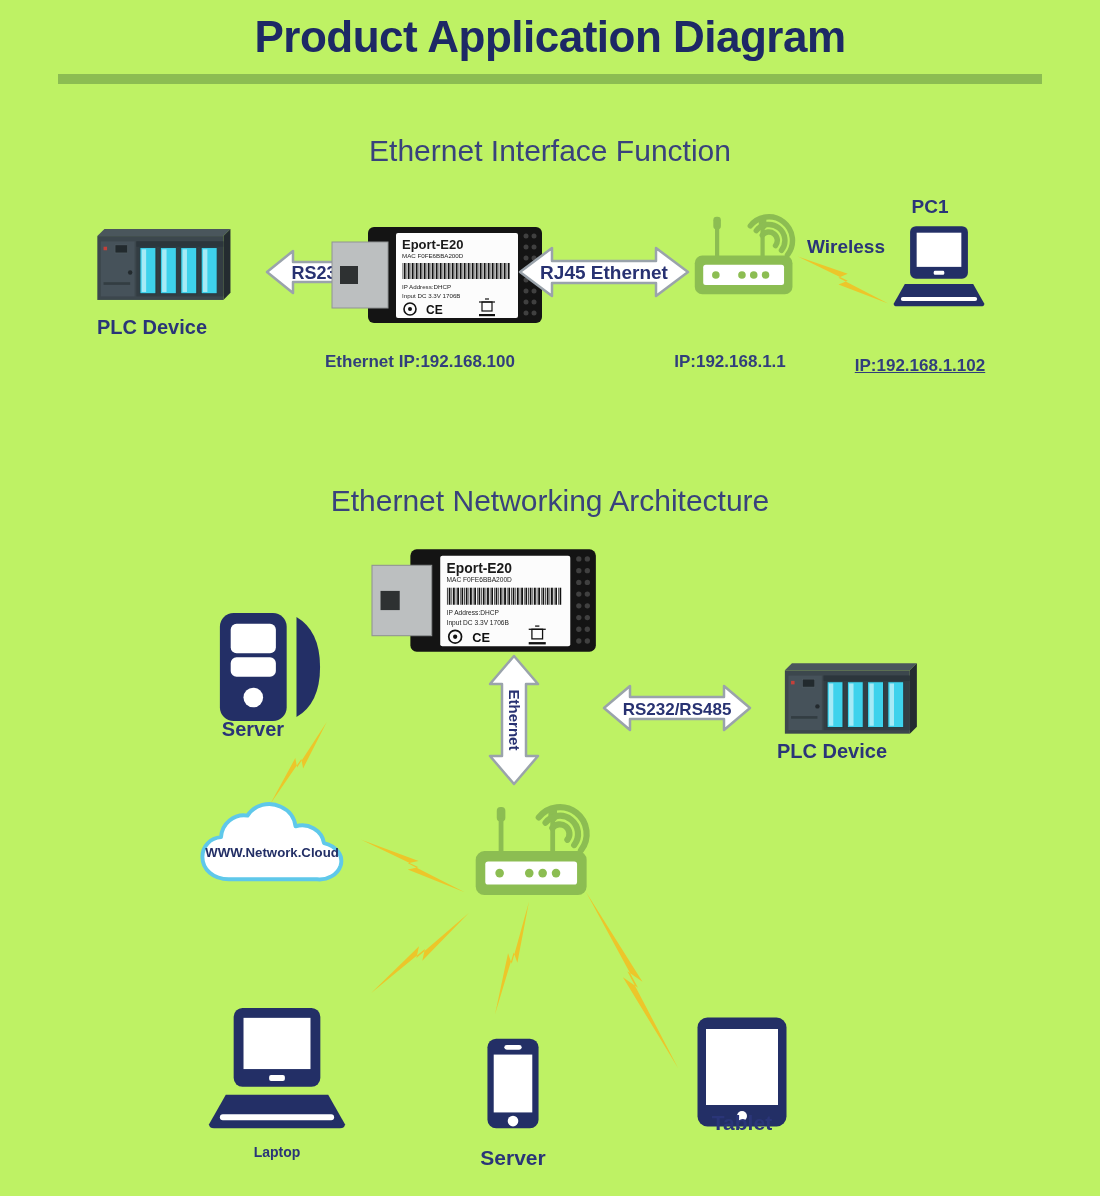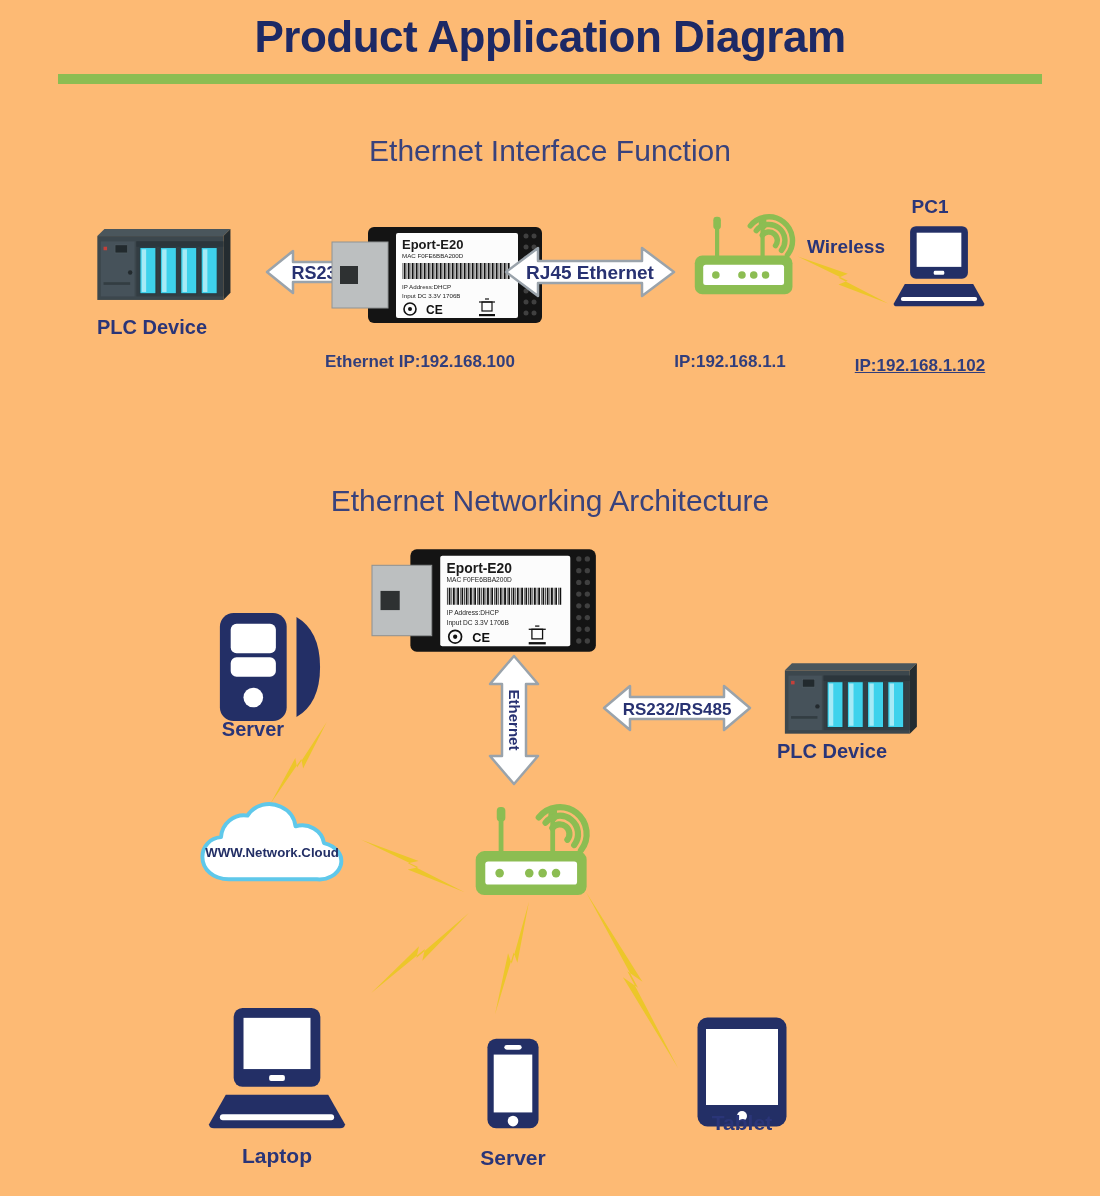--- a/index.html
+++ b/index.html
@@ -1,16 +1,16 @@
 <!DOCTYPE html>
 <html><head>
 <meta charset="utf-8">
 <style>
   html,body{margin:0;padding:0;background:#dcdcdc;}
-  .canvas{position:relative;width:1100px;height:1196px;margin:0 auto;background:#fdba74;
+  .canvas{position:relative;width:1100px;height:1196px;margin:0 auto;background:#bef264;
           font-family:"Liberation Sans",sans-serif;overflow:hidden;}
   .abs{position:absolute;}
   .title{left:0;top:12px;width:100%;text-align:center;font-size:44px;font-weight:800;
          color:#1d2965;letter-spacing:-0.5px;}
   .divider{left:58px;top:74px;width:984px;height:10px;background:#8cbd52;}
   .heading{left:0;width:100%;text-align:center;font-size:30px;font-weight:500;color:#39427c;}
   .lbl{font-size:20px;font-weight:700;color:#2a3578;text-align:center;white-space:nowrap;}
   .cap{font-size:17px;font-weight:600;color:#313e7c;text-align:center;white-space:nowrap;}
   .arrow-poly{fill:#ffffff;stroke:#9aa3ab;stroke-width:2.5;stroke-linejoin:round;}
   .arrow-txt{fill:#283272;font-weight:700;font-family:"Liberation Sans",sans-serif;}
@@ -101,21 +101,21 @@
       <text x="94" y="92" font-size="12" font-weight="600" fill="#111111">CE</text>
       <g stroke="#111111" stroke-width="1.2" fill="none">
         <rect x="150" y="80" width="10" height="9"></rect>
         <line x1="147" y1="80" x2="163" y2="80"></line>
         <line x1="153" y1="77" x2="157" y2="77"></line>
       </g>
       <rect x="147" y="92" width="16" height="2.2" fill="#111111"></rect>
     </svg>
   </div>
 
-  <div class="abs" style="left:504px;top:242px;">
+  <div class="abs" style="left:518px;top:242px;">
     <svg width="172" height="60" viewBox="0 0 172 60">
       <polygon class="arrow-poly" points="2,30 34,6 34,19 138,19 138,6 170,30 138,54 138,41 34,41 34,54"></polygon>
       <text class="arrow-txt" x="86" y="37" font-size="19" text-anchor="middle">RJ45 Ethernet</text>
     </svg>
   </div>
 
   <div class="abs" style="left:688px;top:200px;">
     <svg width="118" height="96" viewBox="0 0 140 114">
       <g fill="#8cbd52">
         <rect x="30" y="20" width="9" height="15" rx="4"></rect>
@@ -318,21 +318,21 @@
 
   <div class="abs" style="left:208px;top:1008px;">
     <svg width="138" height="130" viewBox="0 0 140 132">
       <rect x="26" y="0" width="88" height="80" rx="9" fill="#232f66"></rect>
       <rect x="36" y="10" width="68" height="52" fill="#ffffff"></rect>
       <rect x="62" y="68" width="16" height="6" rx="2" fill="#ffffff"></rect>
       <path d="M18,88 L122,88 L139,118 Q139,122 134,122 L6,122 Q1,122 1,118 Z" fill="#232f66"></path>
       <rect x="12" y="108" width="116" height="6" rx="3" fill="#ffffff"></rect>
     </svg>
   </div>
-  <div class="abs lbl" style="left:217px;top:1144px;width:120px;font-size:21px;">Laptop</div>
+  <div class="abs lbl" style="left:217px;top:1144px;width:120px;font-size:14px;">Laptop</div>
 
   <div class="abs" style="left:486px;top:1037px;">
     <svg width="54" height="93" viewBox="0 0 56 96">
       <rect x="1.5" y="1.5" width="53" height="93" rx="9" fill="#232f66"></rect>
       <rect x="8" y="18" width="40" height="60" fill="#ffffff"></rect>
       <rect x="19" y="8" width="18" height="5" rx="2.5" fill="#ffffff"></rect>
       <circle cx="28" cy="87" r="5.5" fill="#ffffff"></circle>
     </svg>
   </div>
   <div class="abs lbl" style="left:453px;top:1146px;width:120px;font-size:21px;">Server</div>

